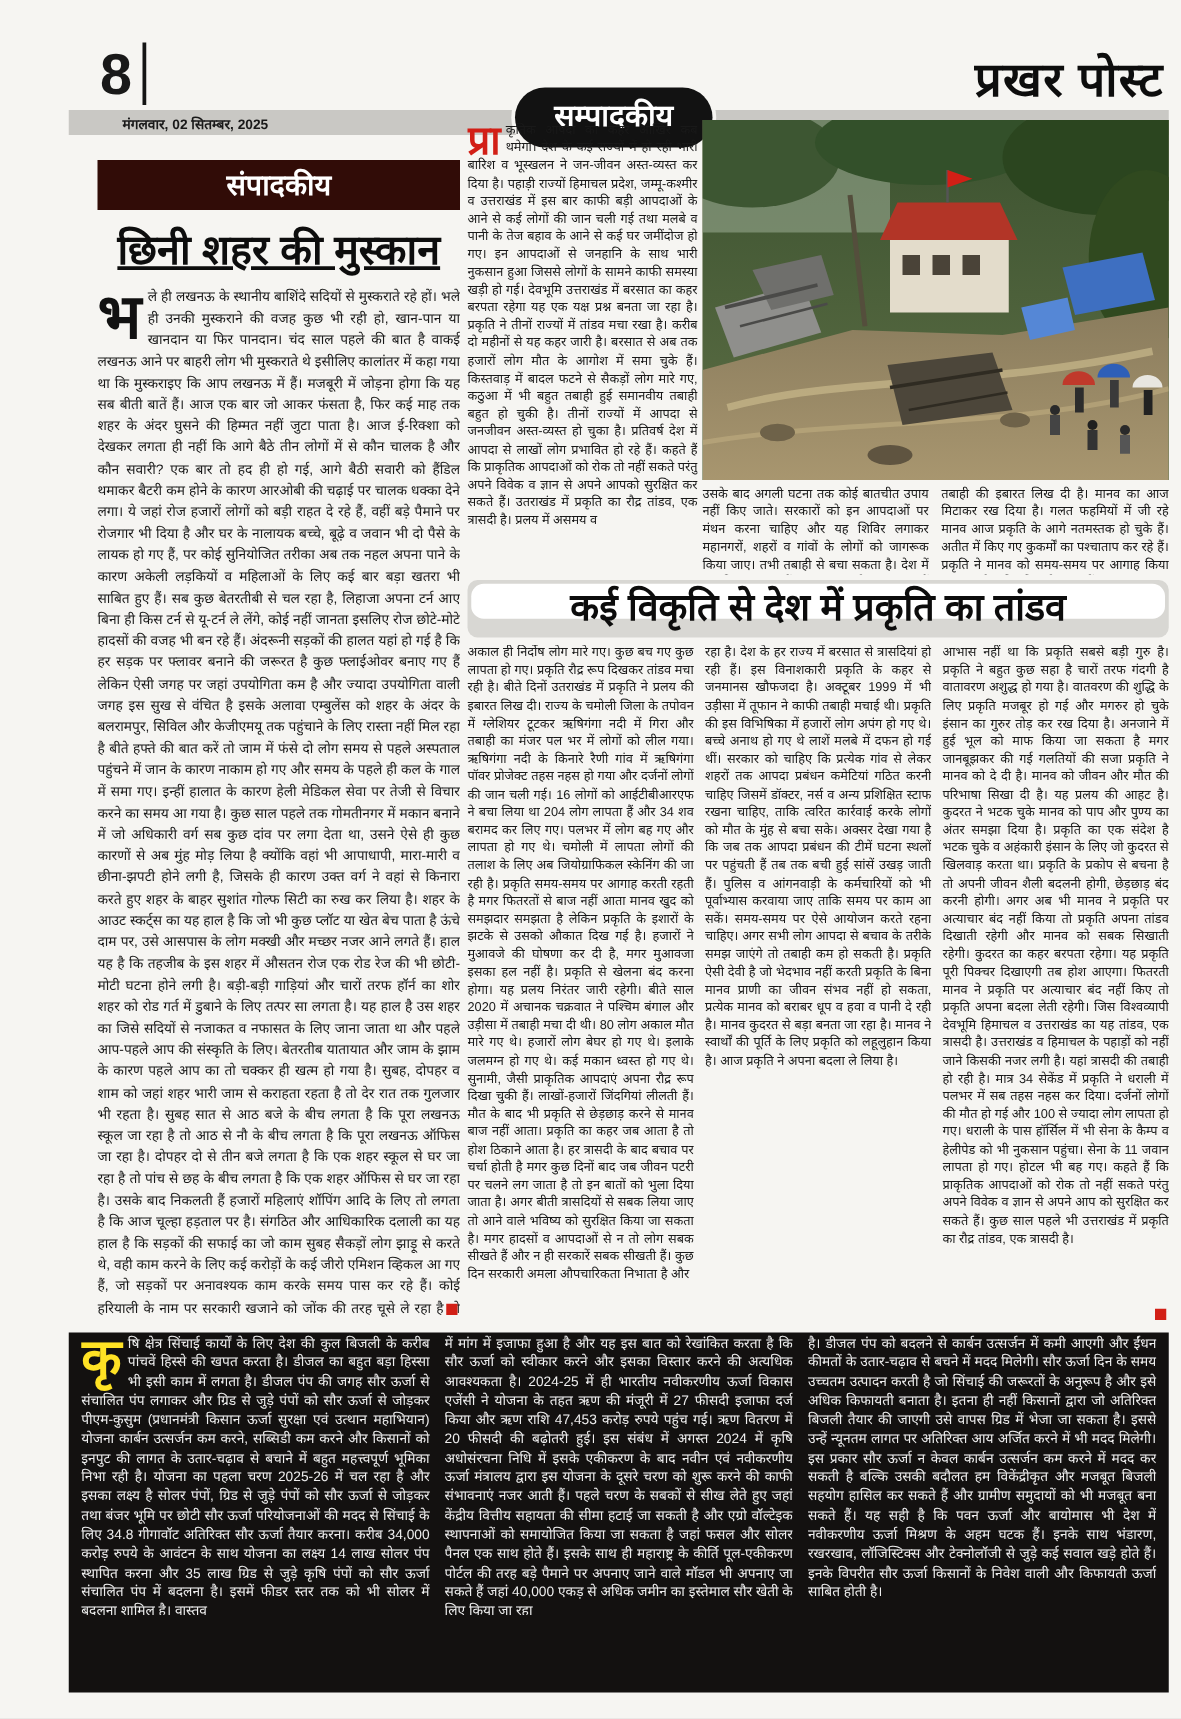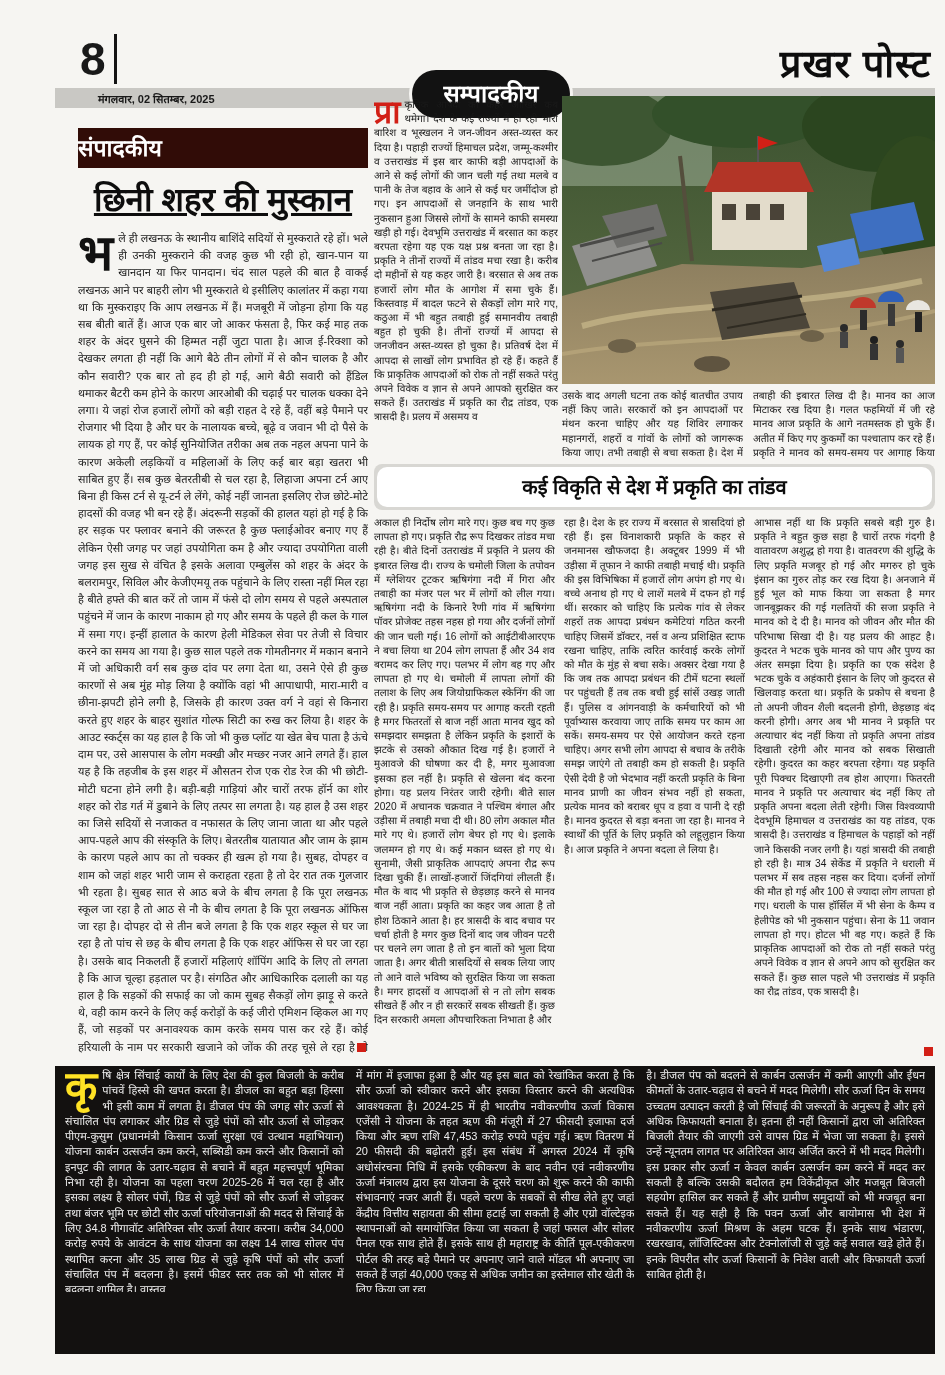--- a/index.html
+++ b/index.html
@@ -15,39 +15,39 @@
   .issue-date{position:absolute;left:98px;top:91px;font-size:11px;font-weight:bold;white-space:nowrap;}
   .section-pill{position:absolute;left:412px;top:70px;width:158px;height:48px;background:#121212;
     border-radius:26px;color:#fff;font-size:24px;font-weight:bold;text-align:center;line-height:48px;
     box-shadow:0 0 0 3px #f6f5f2;}
   .brand{position:absolute;right:14px;top:36px;text-align:right;}
   .brand-name{font-size:38px;font-weight:900;letter-spacing:1px;color:#0d0d0d;}
   .brand-sub{font-size:11px;font-weight:bold;margin-top:7px;color:#141414;}
   
   .editorial{position:absolute;left:78px;top:128px;width:290px;}
   .ed-kicker{height:40px;background:#310c07;color:#fff;font-size:23px;font-weight:bold;
-    text-align:left;line-height:40px;}
+    text-align:center;line-height:40px;}
   .ed-headline{font-size:33px;font-weight:900;text-align:center;margin:8px 0 9px;color:#0d0d0d;text-decoration:underline;}
   .ed-body{position:relative;text-align:justify;font-size:11px;line-height:17.2px;height:826px;overflow:hidden;}
   .dropcap-bh{float:left;font-size:50px;line-height:42px;font-weight:bold;padding:2px 5px 0 0;color:#111;}
   .endsq{position:absolute;right:2px;bottom:4px;width:9px;height:9px;background:#d21f16;}
   
   .nature{position:absolute;left:374px;top:96px;width:561px;height:966px;}
   .n-intro{position:absolute;left:0;top:2px;width:184px;height:360px;overflow:hidden;
     text-align:justify;font-size:10.2px;line-height:14.2px;}
   .dropcap-pra{float:left;color:#d21f16;font-size:32px;font-weight:bold;line-height:26px;padding:1px 4px 0 0;}
   .photo{position:absolute;left:188px;top:0;width:373px;height:288px;background:#5d6b44;overflow:hidden;}
   .photo svg{display:block;}
   .upA{position:absolute;left:188px;top:293px;width:181px;height:71px;overflow:hidden;
     text-align:justify;font-size:10.2px;line-height:14.2px;}
   .upB{position:absolute;left:379px;top:293px;width:182px;height:71px;overflow:hidden;
     text-align:justify;font-size:10.2px;line-height:14.2px;}
   .headline2wrap{position:absolute;left:0;top:368px;width:561px;height:46px;background:#d8d7d3;border-radius:8px;}
-  .headline2{margin:3px;height:40px;background:#fff;border-radius:10px;text-align:center;
-    font-size:20px;font-weight:900;line-height:40px;color:#0c0c0c;}
+  .headline2{margin:3px;height:28px;background:#fff;border-radius:10px;text-align:center;
+    font-size:30px;font-weight:900;line-height:40px;color:#0c0c0c;}
   .n-cols{position:absolute;left:0;top:420px;width:561px;height:544px;display:flex;gap:9px;}
   .n-col{flex:1;position:relative;overflow:hidden;text-align:justify;font-size:10.2px;line-height:14.2px;}
   
   .kusum{position:absolute;left:55px;top:1066px;width:880px;height:288px;background:#131110;}
   .k-headline{color:#f7df1c;font-size:35px;font-weight:900;text-align:center;line-height:52px;height:52px;
     -webkit-text-stroke:1px #ffffff;text-shadow:0 0 1px #fff;}
   .k-cols{display:flex;gap:12px;padding:2px 10px 0 10px;}
   .k-col{flex:1;color:#efefef;font-size:11px;line-height:15.3px;text-align:justify;height:224px;overflow:hidden;}
   .dropcap-kr{float:left;color:#ffe224;font-size:42px;font-weight:bold;line-height:36px;padding:1px 5px 0 0;}
 </style>

